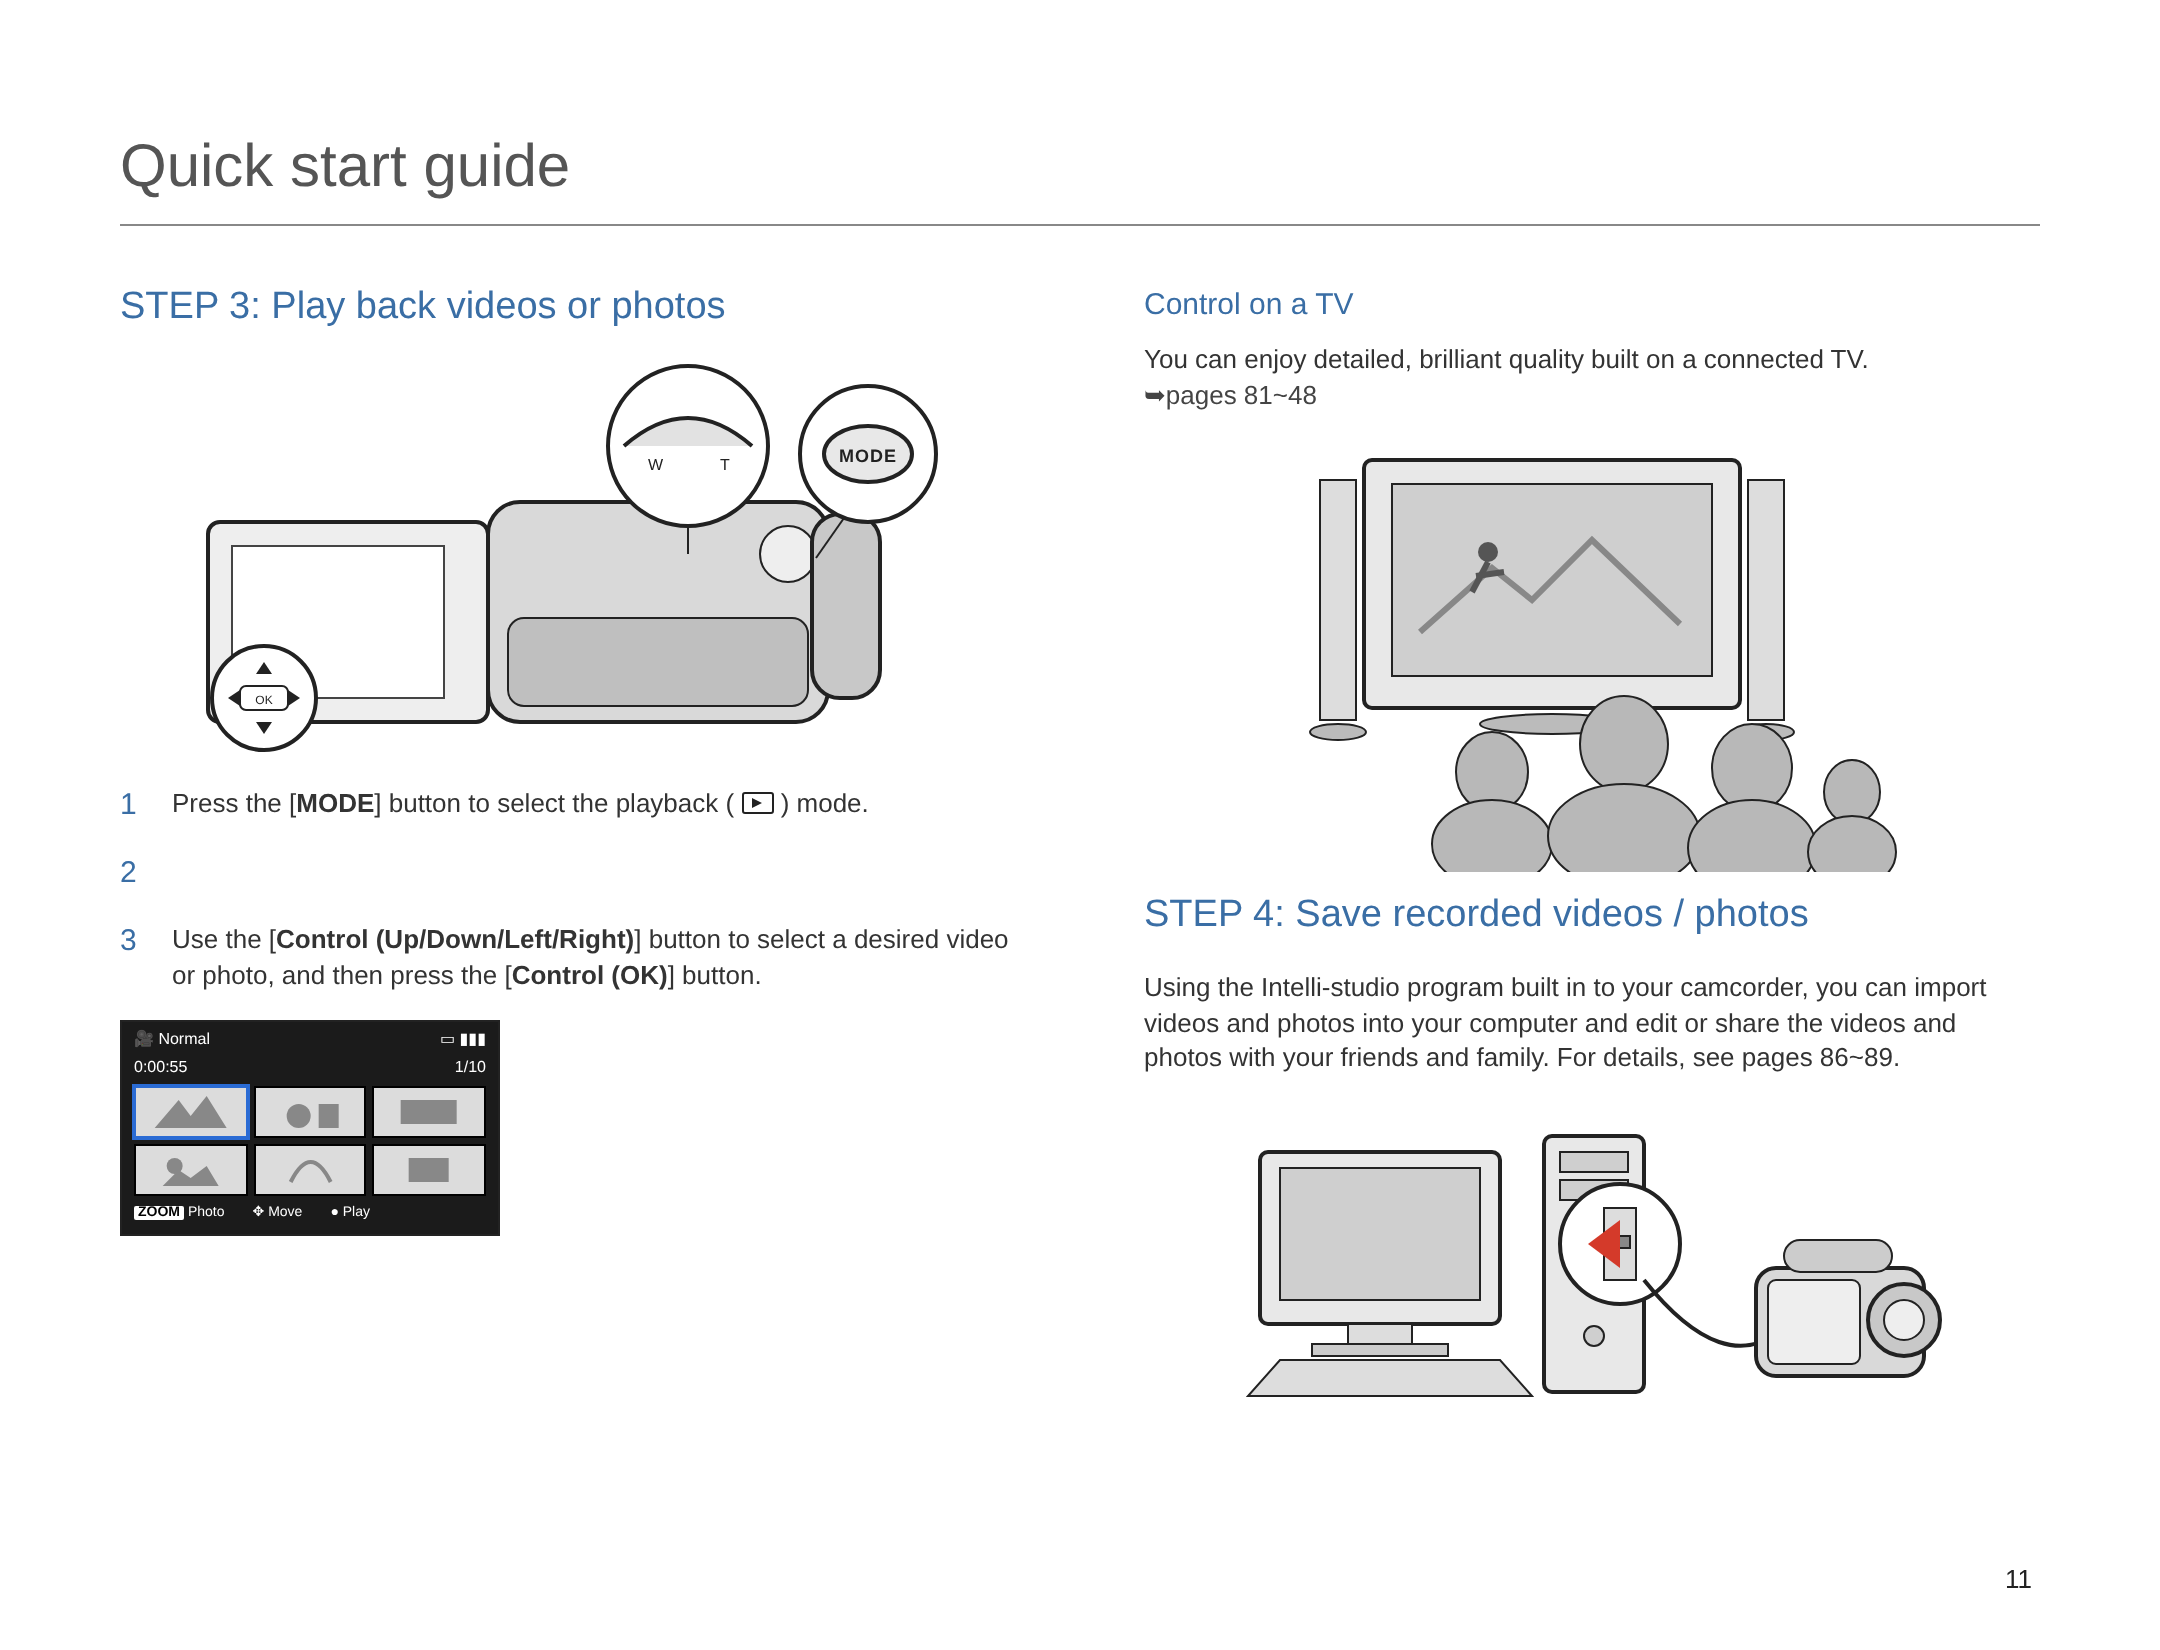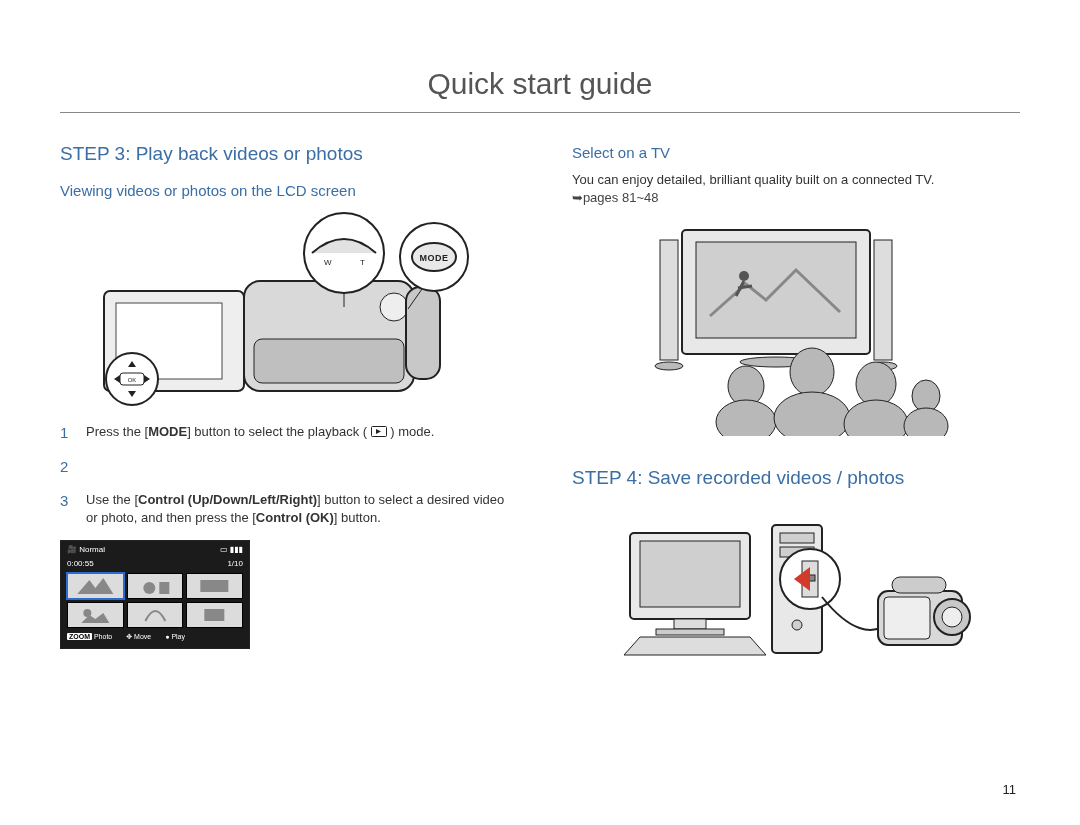--- a/index.html
+++ b/index.html
@@ -1,17 +1,17 @@
 <!DOCTYPE html>
 <html><head>
 <meta charset="utf-8">
 <style>
   html,body{margin:0;padding:0;background:#fff;color:#222;font-family:Helvetica,Arial,sans-serif;font-size:14px;line-height:1.35}
   .page{width:1080px;height:825px;box-sizing:border-box;padding:40px 60px 30px 60px;position:relative}
-  .header{border-bottom:1px solid #888;height:64px;display:flex;align-items:flex-end;justify-content:center;padding-bottom:8px}
+  .header{border-bottom:1px solid #888;height:64px;display:flex;align-items:flex-end;justify-content:flex-start;padding-bottom:8px}
   .header h1{margin:0;font-weight:300;font-size:30px;color:#555}
   .cols{display:flex;gap:64px;margin-top:28px}
   .col{flex:1;min-width:0}
   h2.step{font-weight:400;font-size:19px;color:#3a6ea5;margin:0 0 14px 0}
   h3.sub{font-weight:400;font-size:15px;color:#3a6ea5;margin:10px 0 8px 0}
   p.body{margin:4px 0 10px 0;color:#333;font-size:13px}
   .ref{color:#444;font-size:13px}
   ol.steps{list-style:none;padding:0;margin:12px 0 0 0}
   ol.steps li{display:flex;gap:12px;margin-bottom:14px;font-size:13px;color:#333}
   ol.steps li .num{color:#3a6ea5;font-size:15px;min-width:14px}
@@ -34,21 +34,20 @@
 <div class="page">
 
   <div class="header">
     <h1>Quick start guide</h1>
   </div>
 
   <div class="cols">
 
     <div class="col">
       <h2 class="step">STEP 3: Play back videos or photos</h2>
-      <h3 class="sub">Viewing videos or photos on the LCD screen</h3>
 
       <div class="illus">
         <svg width="380" height="200" viewBox="0 0 380 200">
 
           <rect x="10" y="80" width="140" height="100" rx="6" fill="#eee" stroke="#222" stroke-width="2"></rect>
           <rect x="22" y="92" width="106" height="76" fill="#fff" stroke="#444"></rect>
 
           <circle cx="38" cy="168" r="26" fill="#fff" stroke="#222" stroke-width="2"></circle>
           <rect x="26" y="162" width="24" height="12" rx="3" fill="#fff" stroke="#222"></rect>
           <text x="38" y="171" font-size="6" text-anchor="middle" fill="#222">OK</text>
@@ -143,21 +142,21 @@
         </div>
         <div class="lcd-btm">
           <span><span class="zoom-tag">ZOOM</span> <span>Photo</span></span>
           <span>✥ <span>Move</span></span>
           <span>● <span>Play</span></span>
         </div>
       </div>
     </div>
 
     <div class="col">
-      <h3 class="sub" style="margin-top:2px">Select on a TV</h3>
+      <h3 class="sub" style="margin-top:2px">Control on a TV</h3>
       <p class="body">
         <span>You can enjoy detailed, brilliant quality built on a connected TV.</span><br>
         <span class="ref">➥pages 81~48</span>
       </p>
 
       <div class="illus">
         <svg width="340" height="220" viewBox="0 0 340 220">
 
           <rect x="56" y="14" width="188" height="124" rx="4" fill="#e8e8e8" stroke="#222" stroke-width="2"></rect>
           <rect x="70" y="26" width="160" height="96" fill="#cfcfcf" stroke="#222"></rect>
@@ -179,21 +178,22 @@
             <ellipse cx="186" cy="156" rx="22" ry="24"></ellipse>
             <ellipse cx="186" cy="202" rx="38" ry="26"></ellipse>
             <ellipse cx="250" cy="168" rx="20" ry="22"></ellipse>
             <ellipse cx="250" cy="208" rx="32" ry="24"></ellipse>
             <ellipse cx="300" cy="180" rx="14" ry="16"></ellipse>
             <ellipse cx="300" cy="210" rx="22" ry="18"></ellipse>
           </g>
         </svg>
       </div>
 
-      <h2 class="step" style="margin-top:29px">STEP 4: Save recorded videos / photos</h2>
+      <h2 class="step" style="margin-top:9px">STEP 4: Save recorded videos / photos</h2>
+      <p class="body">Using the Intelli-studio program built in to your camcorder, you can import videos and photos into your computer and edit or share the videos and photos with your friends and family. For details, see pages 86~89.</p>
 
       <div class="illus">
         <svg width="360" height="170" viewBox="0 0 360 170">
 
           <rect x="14" y="28" width="120" height="86" rx="4" fill="#e8e8e8" stroke="#222" stroke-width="2"></rect>
           <rect x="24" y="36" width="100" height="66" fill="#cfcfcf" stroke="#222"></rect>
           <rect x="58" y="114" width="32" height="10" fill="#ddd" stroke="#222"></rect>
           <rect x="40" y="124" width="68" height="6" fill="#ccc" stroke="#222"></rect>
 
           <polygon points="8,150 150,150 134,132 24,132" fill="#ddd" stroke="#222"></polygon>

